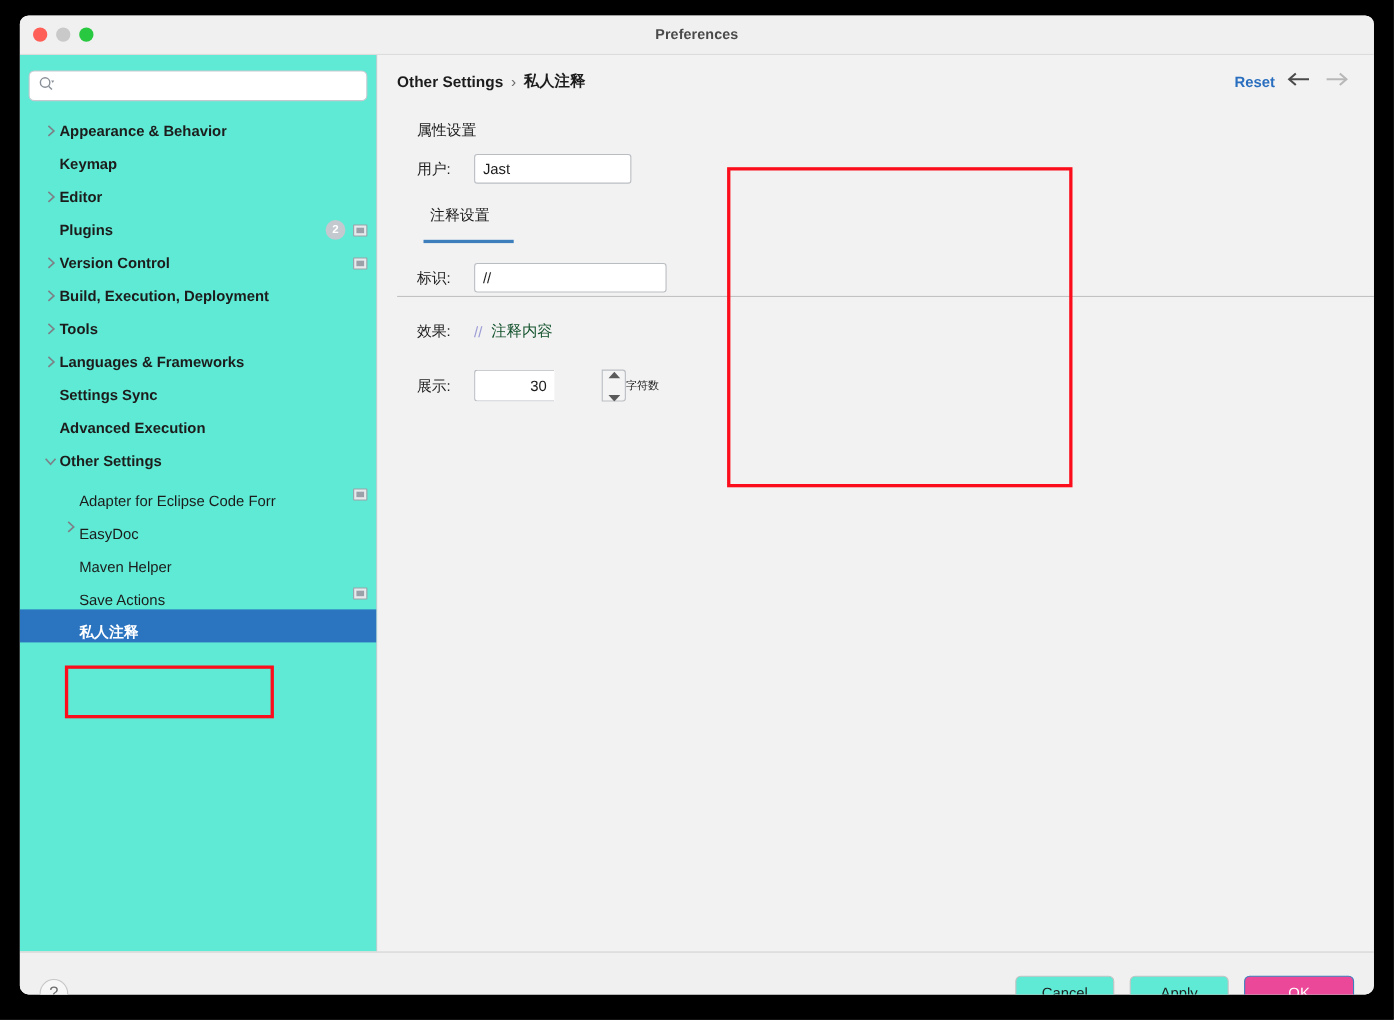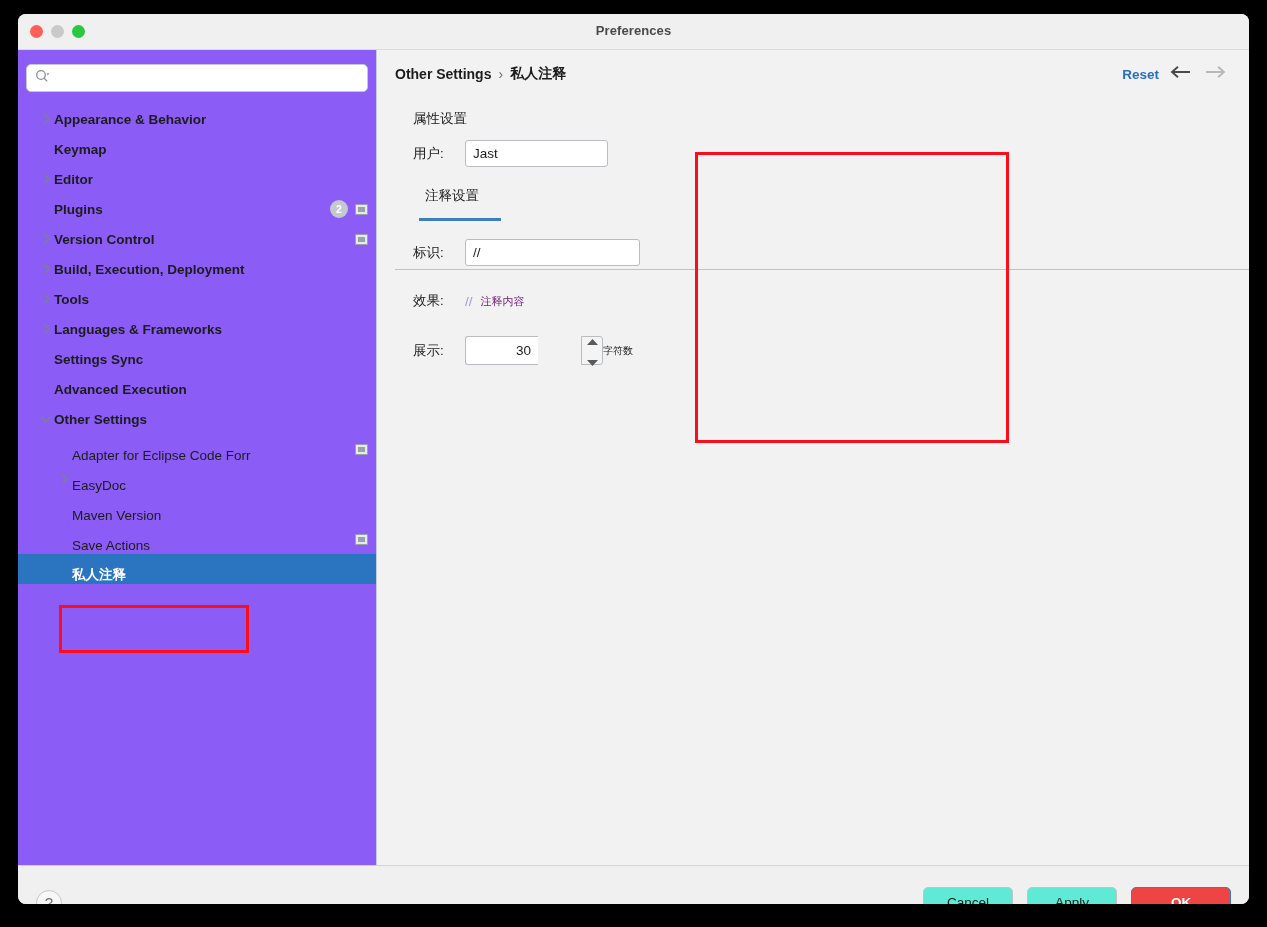--- a/index.html
+++ b/index.html
@@ -57,22 +57,22 @@
 
   
   #body {
     position: relative;
     height: 815px;
     display: flex;
   }
 
   
   #sidebar {
-    width: 359px;
-    background: #8b5cf6;
+    width: 325px;
+    background: #5eead4;
     border-right: 1px solid #c8cdd2;
     position: relative;
     padding-top: 14px;
   }
   #search-wrap {
     margin: 0 8px 12px 8px;
     height: 28px;
     background: #ffffff;
     border: 1px solid #c5c9cf;
     border-radius: 5px;
@@ -250,22 +250,22 @@
     background: #c2c2c2;
   }
 
   .preview-code {
     font-size: 13.5px;
     color: #9a9ad6;
     margin-right: 8px;
     font-family: "Liberation Sans", sans-serif;
   }
   .preview-text {
-    font-size: 11px;
-    color: #701a75;
+    font-size: 14px;
+    color: #14532d;
     font-family: Liberation Serif, serif;
   }
 
   #spin-wrap {
     display: flex;
     align-items: stretch;
     height: 29px;
     gap: 43px;
   }
   #count-input {
@@ -344,25 +344,24 @@
     border-radius: 5px;
     border: 1px solid #c3c3c3;
     background: #5eead4;
     font-size: 13.5px;
     font-family: "Liberation Sans", sans-serif;
     color: #1c1c1c;
     cursor: pointer;
     padding: 0 16px;
   }
   .btn.primary {
-    background: #ef4444;
+    background: #ec4899;
     border-color: #3b7fbd;
     color: #ffffff;
     min-width: 100px;
-    font-weight: bold;
   }
   .mnemonic { text-decoration: underline; }
 </style>
 </head>
 <body>
 
 <div id="window">
 
   <div id="titlebar">
     <div id="traffic">
@@ -472,21 +471,21 @@
           <div class="tree-row child indent-1">
             <span class="arrow">
               <svg width="9" height="12" viewBox="0 0 9 12">
                 <polyline points="2,1.5 7,6 2,10.5" fill="none" stroke="#7c8288" stroke-width="1.5"></polyline>
               </svg>
             </span>
             <span class="label">EasyDoc</span>
           </div>
           <div class="tree-row child indent-1">
             <span class="arrow"></span>
-            <span class="label">Maven Version</span>
+            <span class="label">Maven Helper</span>
           </div>
           <div class="tree-row child indent-1">
             <span class="arrow"></span>
             <span class="label">Save Actions</span>
             <span class="proj-icon"></span>
           </div>
           <div class="tree-row child indent-1 selected">
             <span class="arrow"></span>
             <span class="label">私人注释</span>
           </div>

